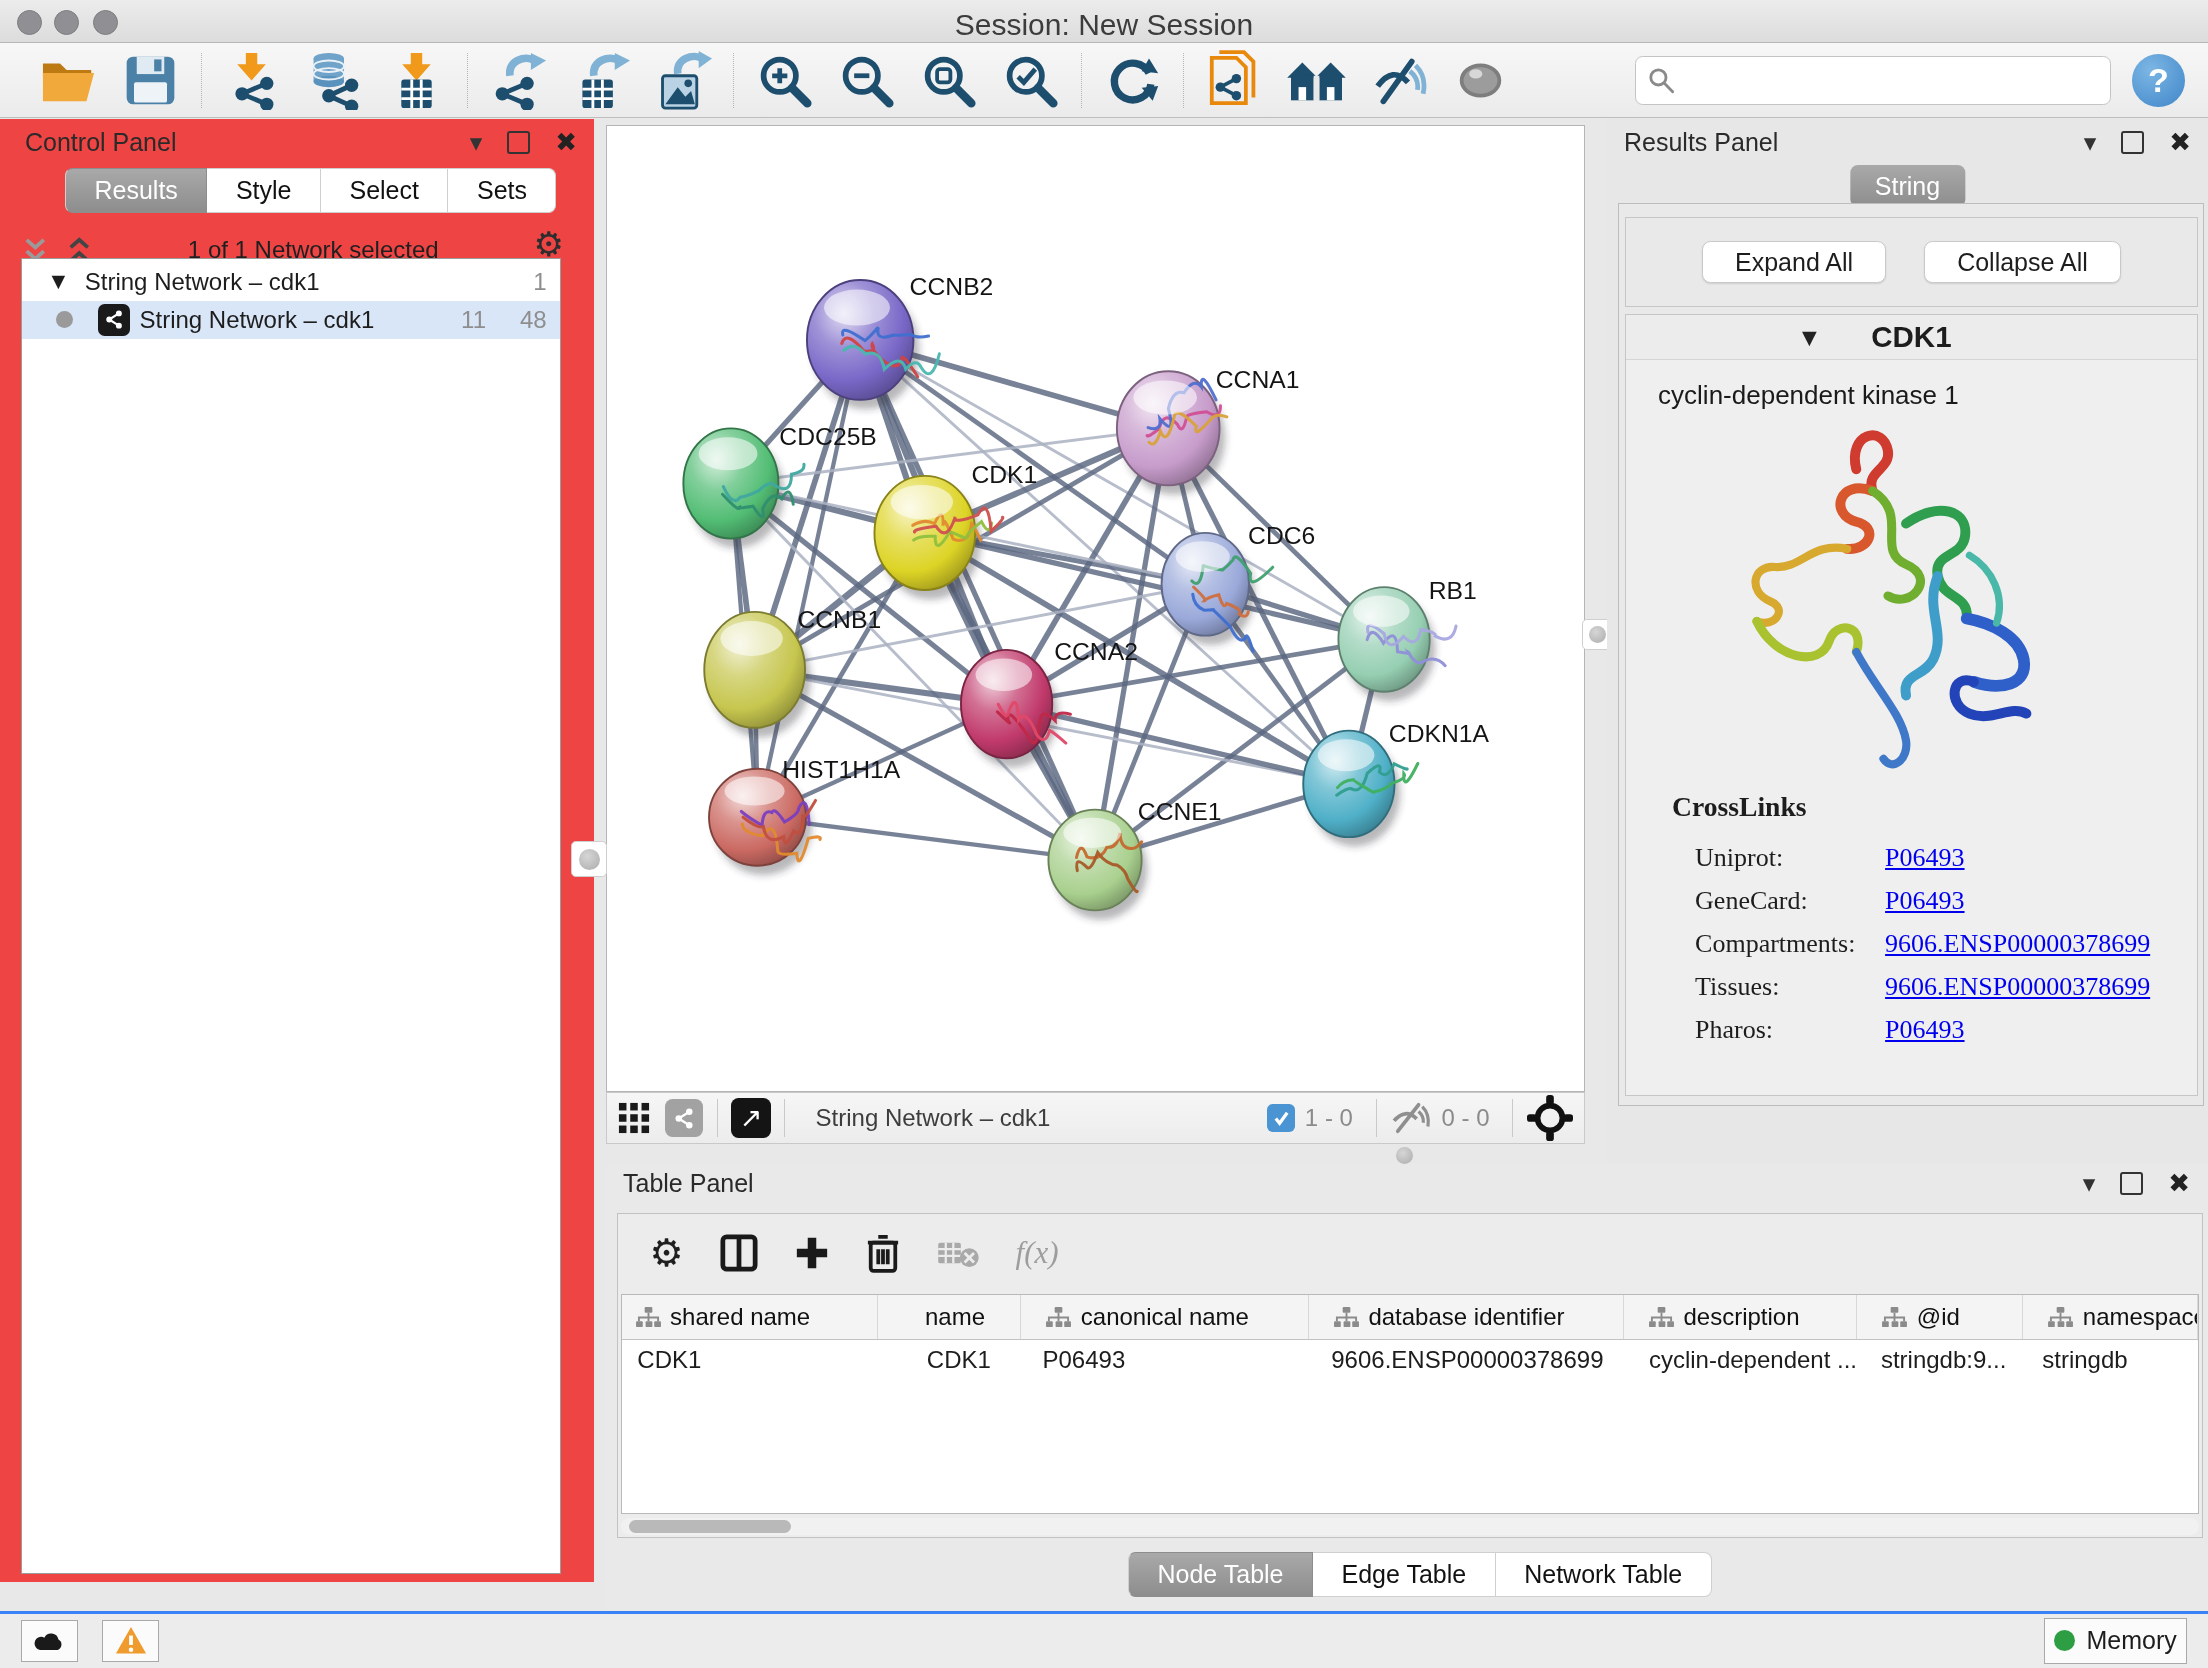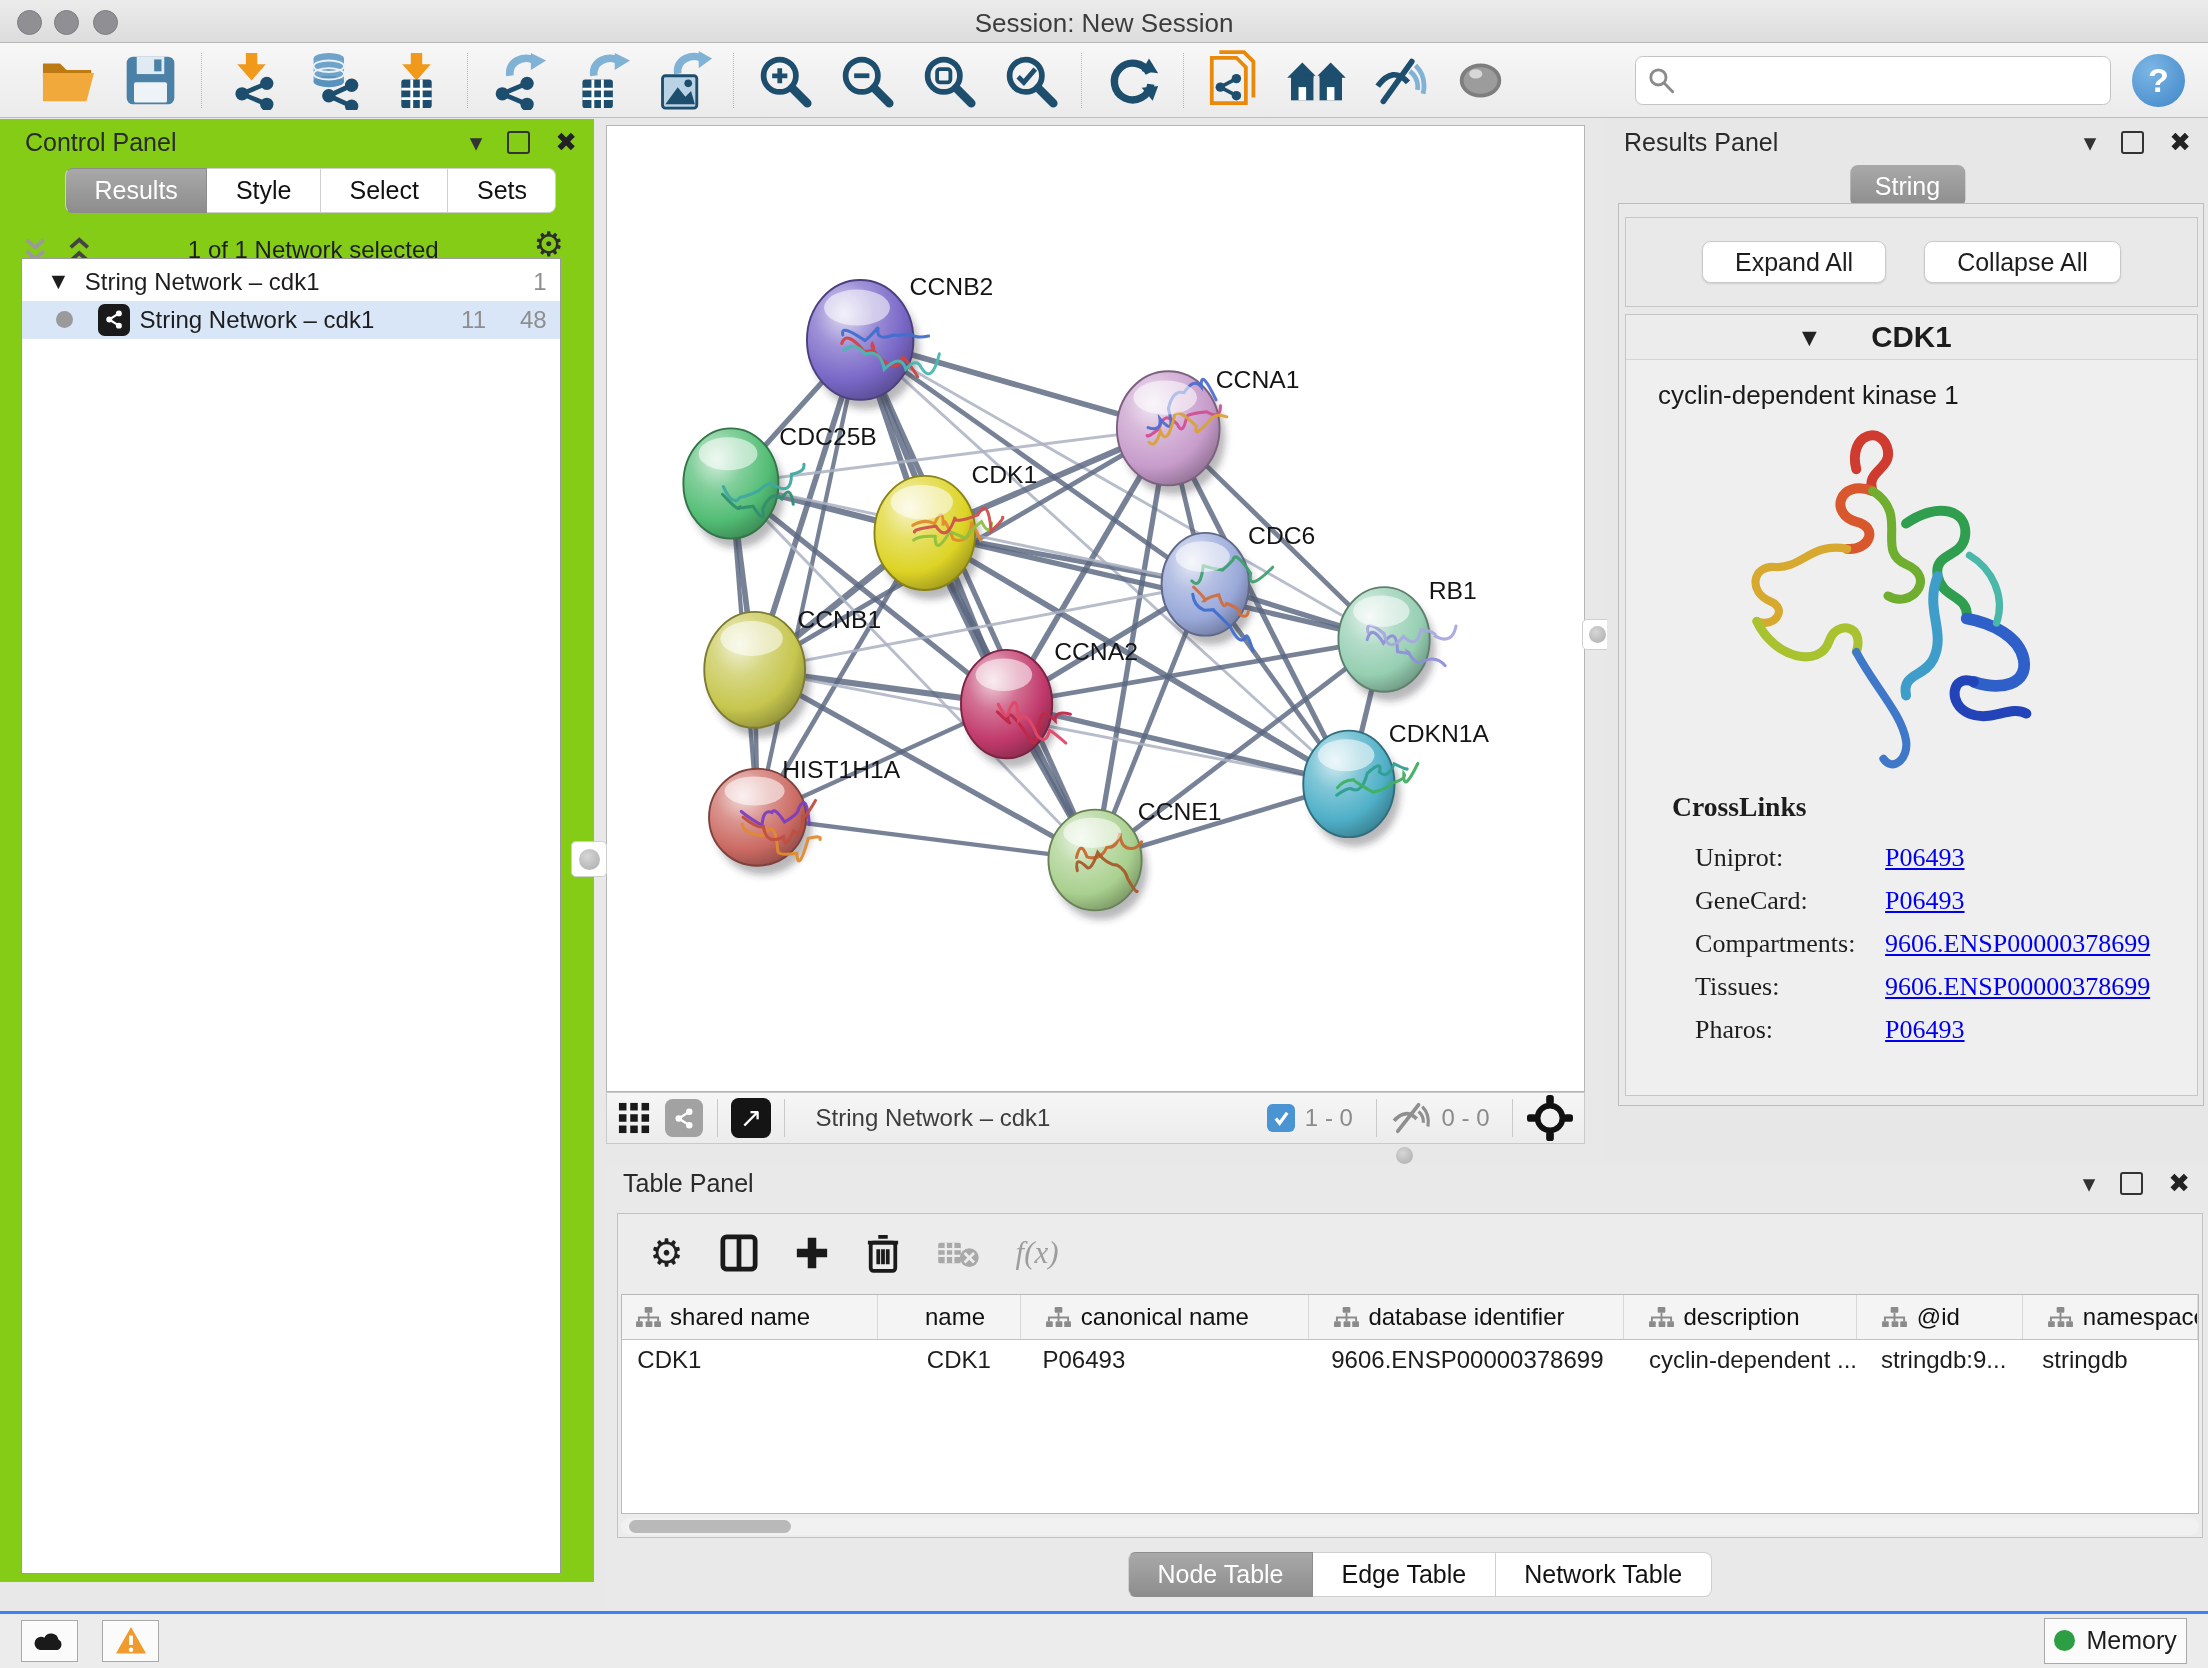--- a/index.html
+++ b/index.html
@@ -4,42 +4,42 @@
 <style>
   html,body{margin:0;padding:0;background:#d8d8d8;}
   #app{position:relative;width:2208px;height:1668px;background:#e8e8e8;overflow:hidden;
        font-family:"Liberation Sans","DejaVu Sans",sans-serif;color:#1d1d1d;
        -webkit-font-smoothing:antialiased;}
   
   .titlebar{position:absolute;left:0;top:0;width:2208px;height:42px;
      background:linear-gradient(#ececec,#dcdcdc);border-bottom:1px solid #b6b6b6;}
   .tl{position:absolute;top:9.5px;width:23px;height:23px;border-radius:50%;
      background:#8f8f94;border:1px solid #7c7c81;}
-  .win-title{position:absolute;left:0;right:0;top:7.6px;text-align:center;font-size:26px;color:#3c3c3c;}
+  .win-title{position:absolute;left:0;right:0;top:7.6px;text-align:center;font-size:30px;color:#3c3c3c;}
   
   .toolbar{position:absolute;left:0;top:43px;width:2208px;height:75px;
      background:linear-gradient(#f7f7f7,#ebebeb);border-bottom:1px solid #bdbdbd;
      display:flex;align-items:center;padding:0 0 0 27px;box-sizing:border-box;}
   .tbtn{width:82px;height:65px;display:flex;align-items:center;justify-content:center;flex:0 0 auto;}
   .tsep{width:0;height:55px;border-left:1.9px dotted #b5b5b5;margin:0 9.5px;flex:0 0 auto;}
   .searchbox{margin-left:auto;width:476px;height:49px;background:#ffffff;border:1px solid #c4c4c4;
      border-radius:7.6px;display:flex;align-items:center;padding:0 11.4px;box-sizing:border-box;}
   .searchbox input{border:none;outline:none;flex:1;font-size:23px;height:38px;
      font-family:"Liberation Sans","DejaVu Sans",sans-serif;background:transparent;}
   .helpbtn{width:53px;height:53px;border-radius:50%;margin:0 23px 0 21px;flex:0 0 auto;
      background:radial-gradient(circle at 35% 30%,#7cb6e4,#3f86c9);color:#fff;font-size:34px;
      font-weight:bold;display:flex;align-items:center;justify-content:center;}
   
   .ptitle{font-size:25px;color:#2a2a2a;}
   .pctl{display:flex;align-items:center;gap:25px;}
   .glyph-collapse{font-size:25px;color:#333;}
   .glyph-float{width:19px;height:19px;border:2.9px solid #333;border-radius:2.9px;display:inline-block;}
   .glyph-close{font-size:26px;color:#222;font-weight:bold;}
   
-  #control-panel{position:absolute;left:0;top:119px;width:594px;height:1463px;background:#84cc16;}
+  #control-panel{position:absolute;left:0;top:119px;width:594px;height:1463px;background:#ef4444;}
   #cp-head{position:absolute;left:25px;right:17px;top:7.6px;display:flex;align-items:center;}
   .seg{height:43px;padding:0 28.5px;background:#ffffff;border:1px solid #cfcfcf;border-left:none;
      font-size:25px;display:flex;align-items:center;color:#111;}
   .seg:first-child{border-left:1px solid #cfcfcf;border-radius:7.6px 0 0 7.6px;}
   .seg:last-child{border-radius:0 7.6px 7.6px 0;}
   .seg-active{background:linear-gradient(#a9a9a9,#8d8d8d);color:#fff;border-color:#8d8d8d;}
   #cp-tabs{position:absolute;left:65px;top:49px;display:flex;}
   #cp-statusrow{position:absolute;left:21px;right:30px;top:103px;height:42px;display:flex;align-items:flex-end;}
   #cp-status{flex:1;text-align:center;font-size:24px;color:#1f1f1f;}
   #cp-tree{position:absolute;left:21px;top:139px;width:540px;height:1316px;background:#ffffff;

